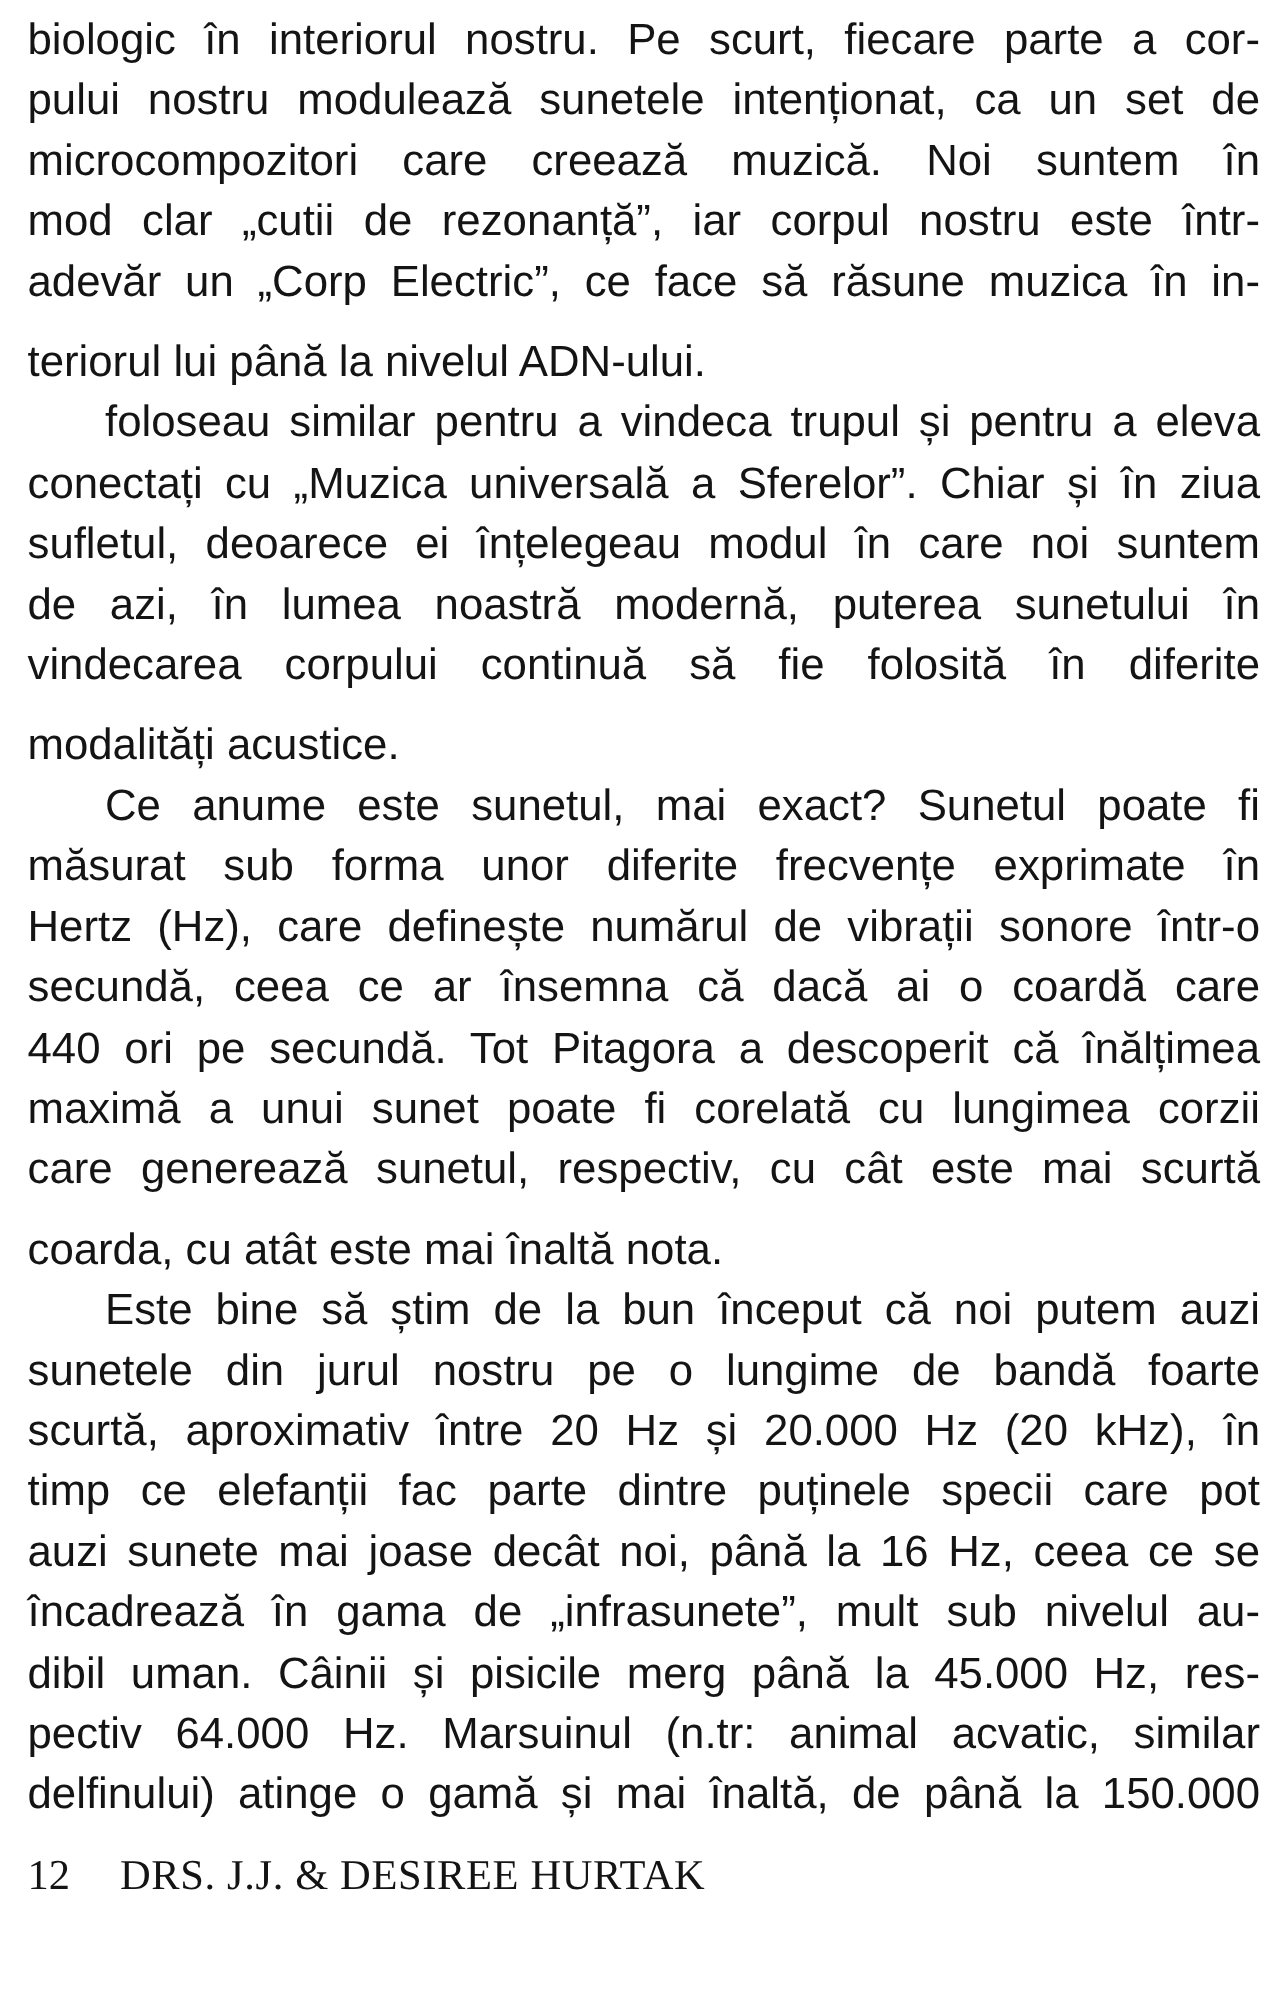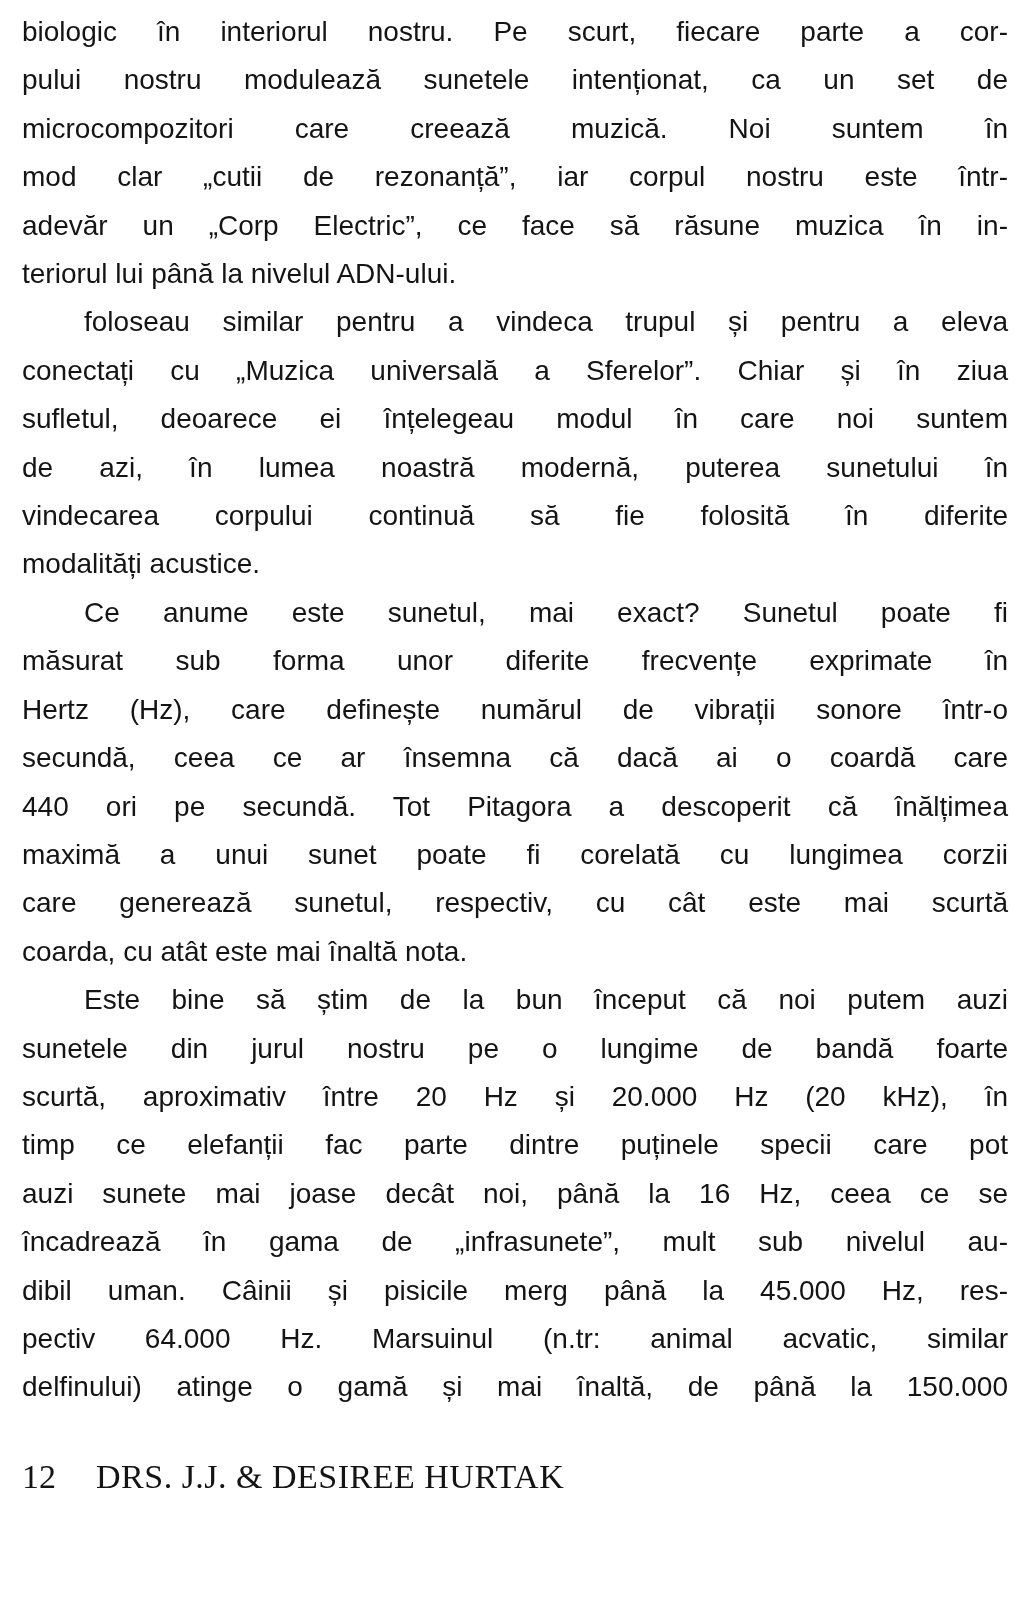--- a/index.html
+++ b/index.html
@@ -21,37 +21,38 @@
     color: #141414;
   }
   .body-text {
     width: 100%;
   }
   .para {
     margin: 0;
     padding: 0;
   }
   .line {
-    font-size: 28px;
+    font-size: 35px;
     line-height: 48.4px;
     font-weight: 300;
     color: #141414;
     text-align: justify;
     text-align-last: justify;
     white-space: normal;
   }
   .line.last {
     text-align: justify;
     text-align-last: left;
+    margin-top: 16px;
   }
   .para.indent .line:first-child {
     text-indent: 62px;
   }
   .page-footer {
-    margin-top: 46px;
+    margin-top: 22px;
     display: flex;
     align-items: baseline;
     font-family: "Liberation Serif", "DejaVu Serif", serif;
     font-size: 34px;
     color: #141414;
   }
   .page-footer .running-title {
     margin-left: 40px;
     letter-spacing: 0.5px;
   }

